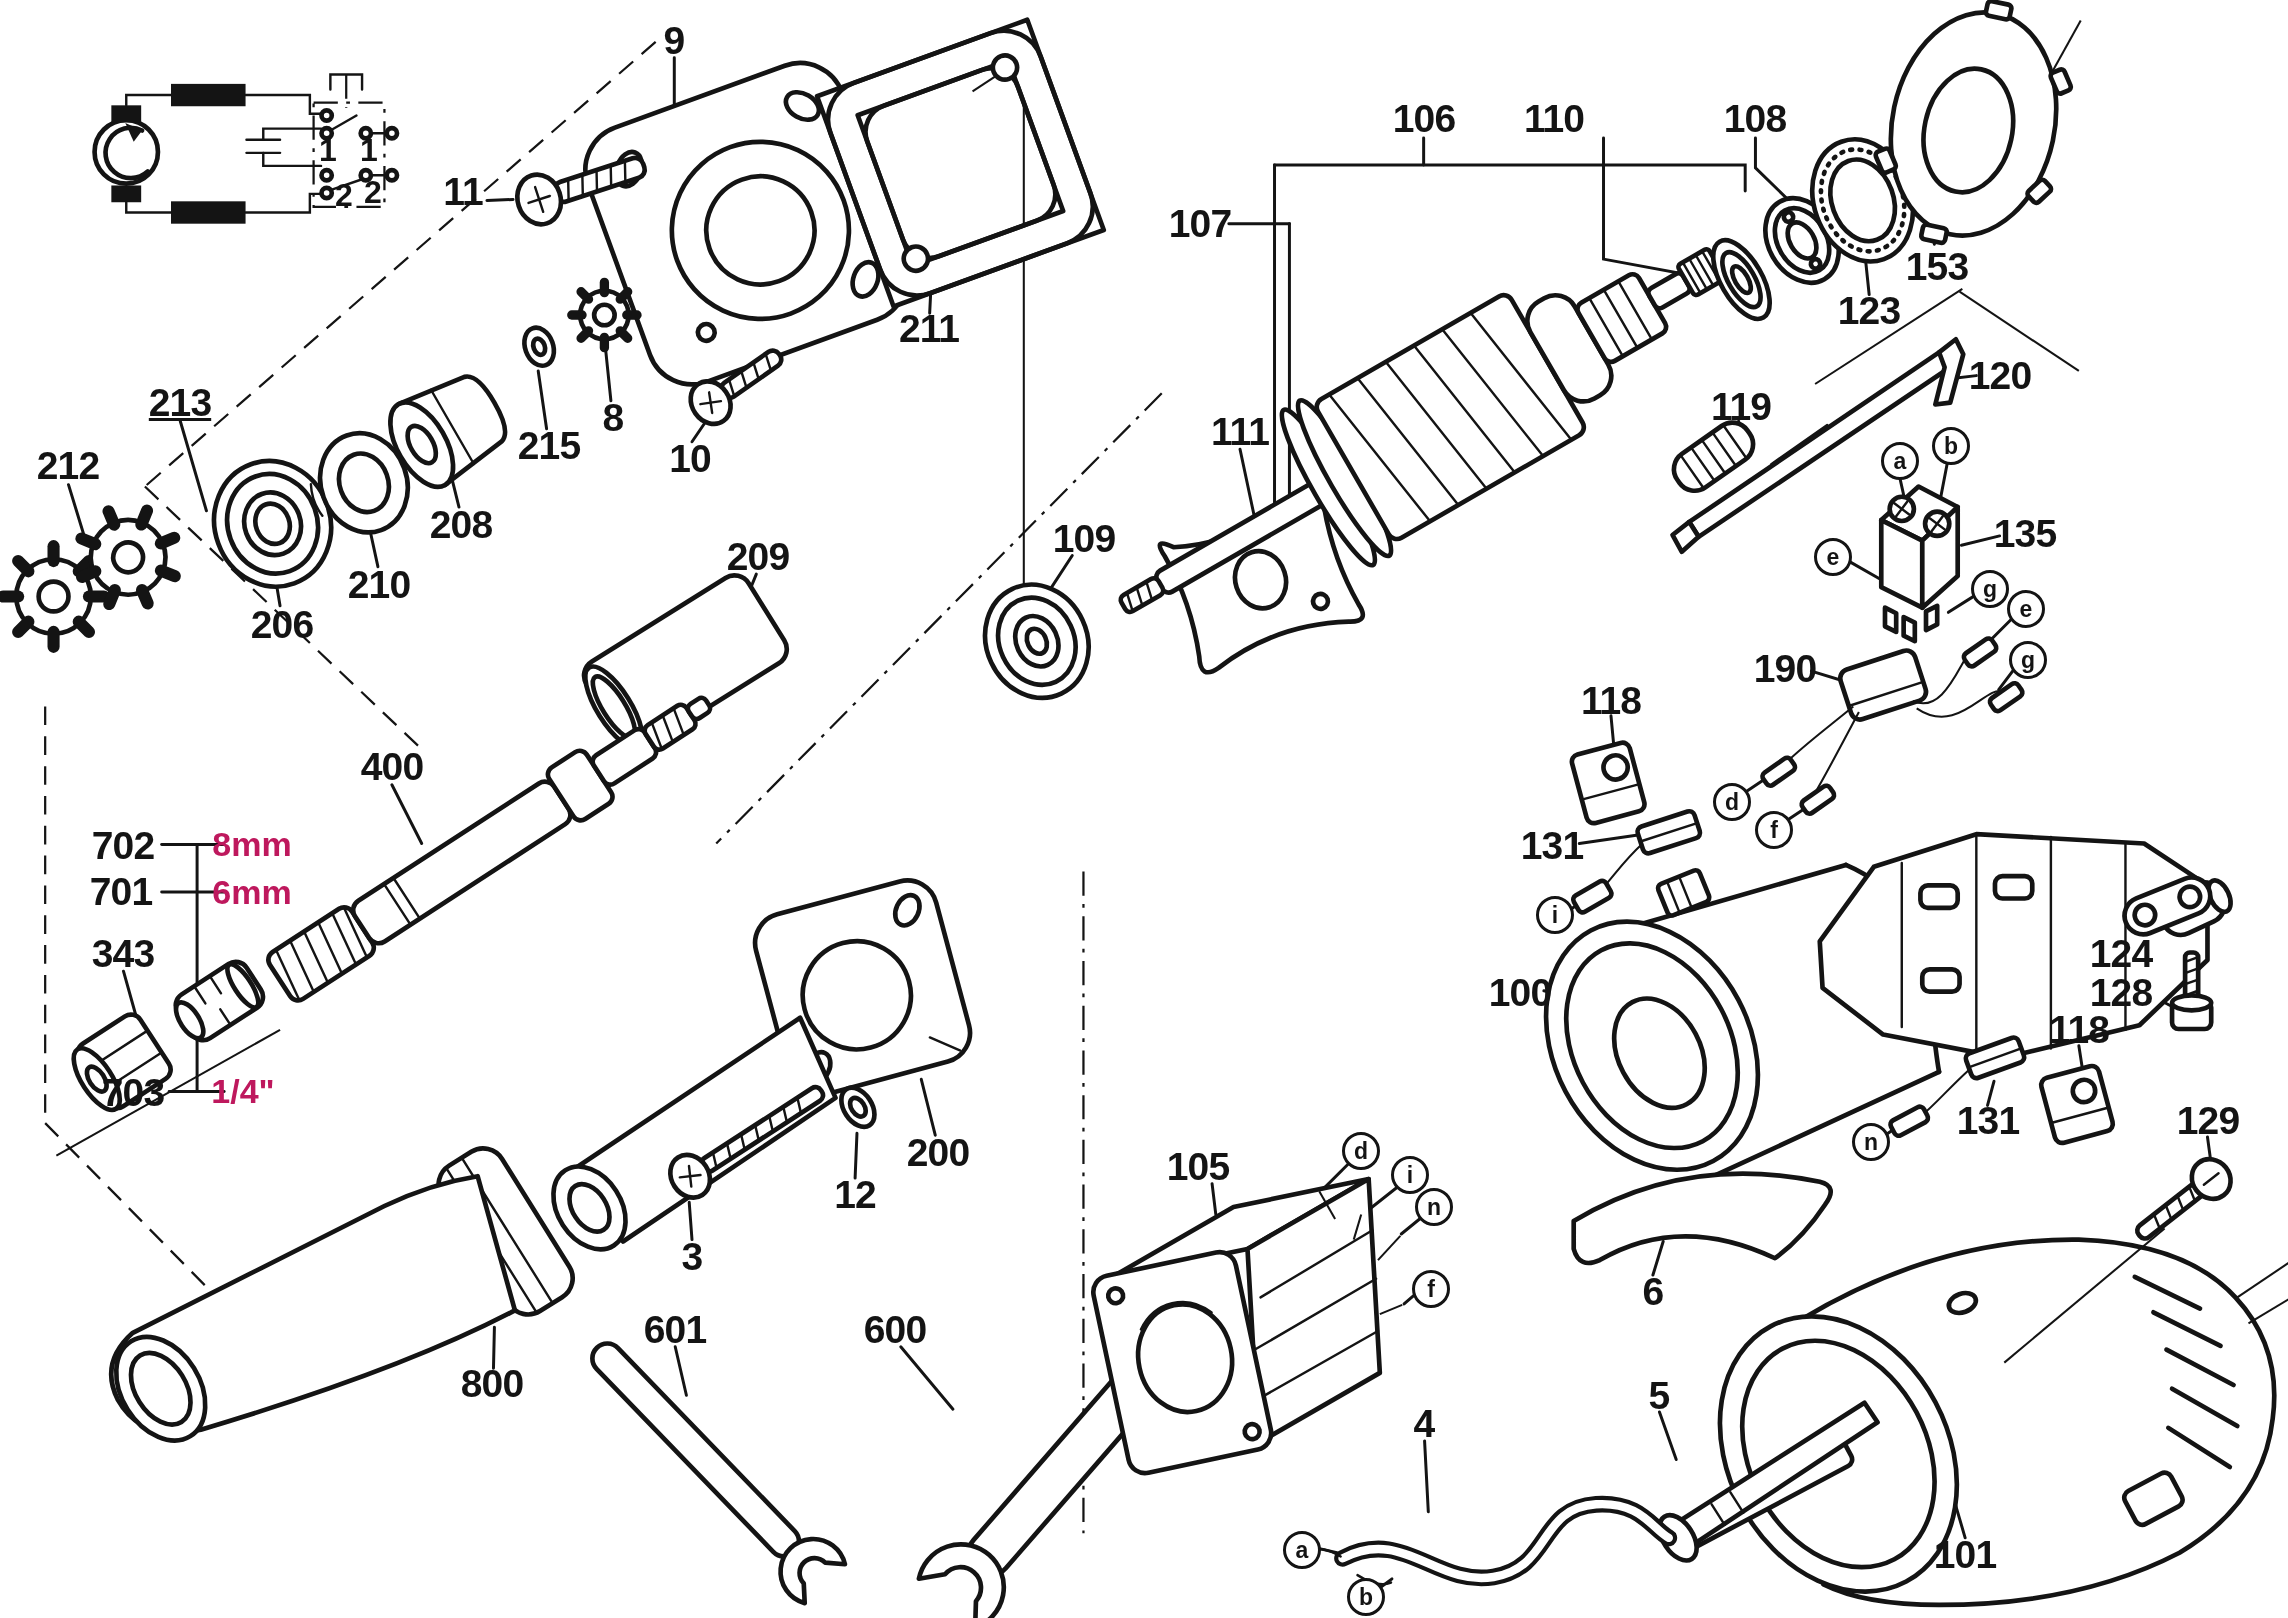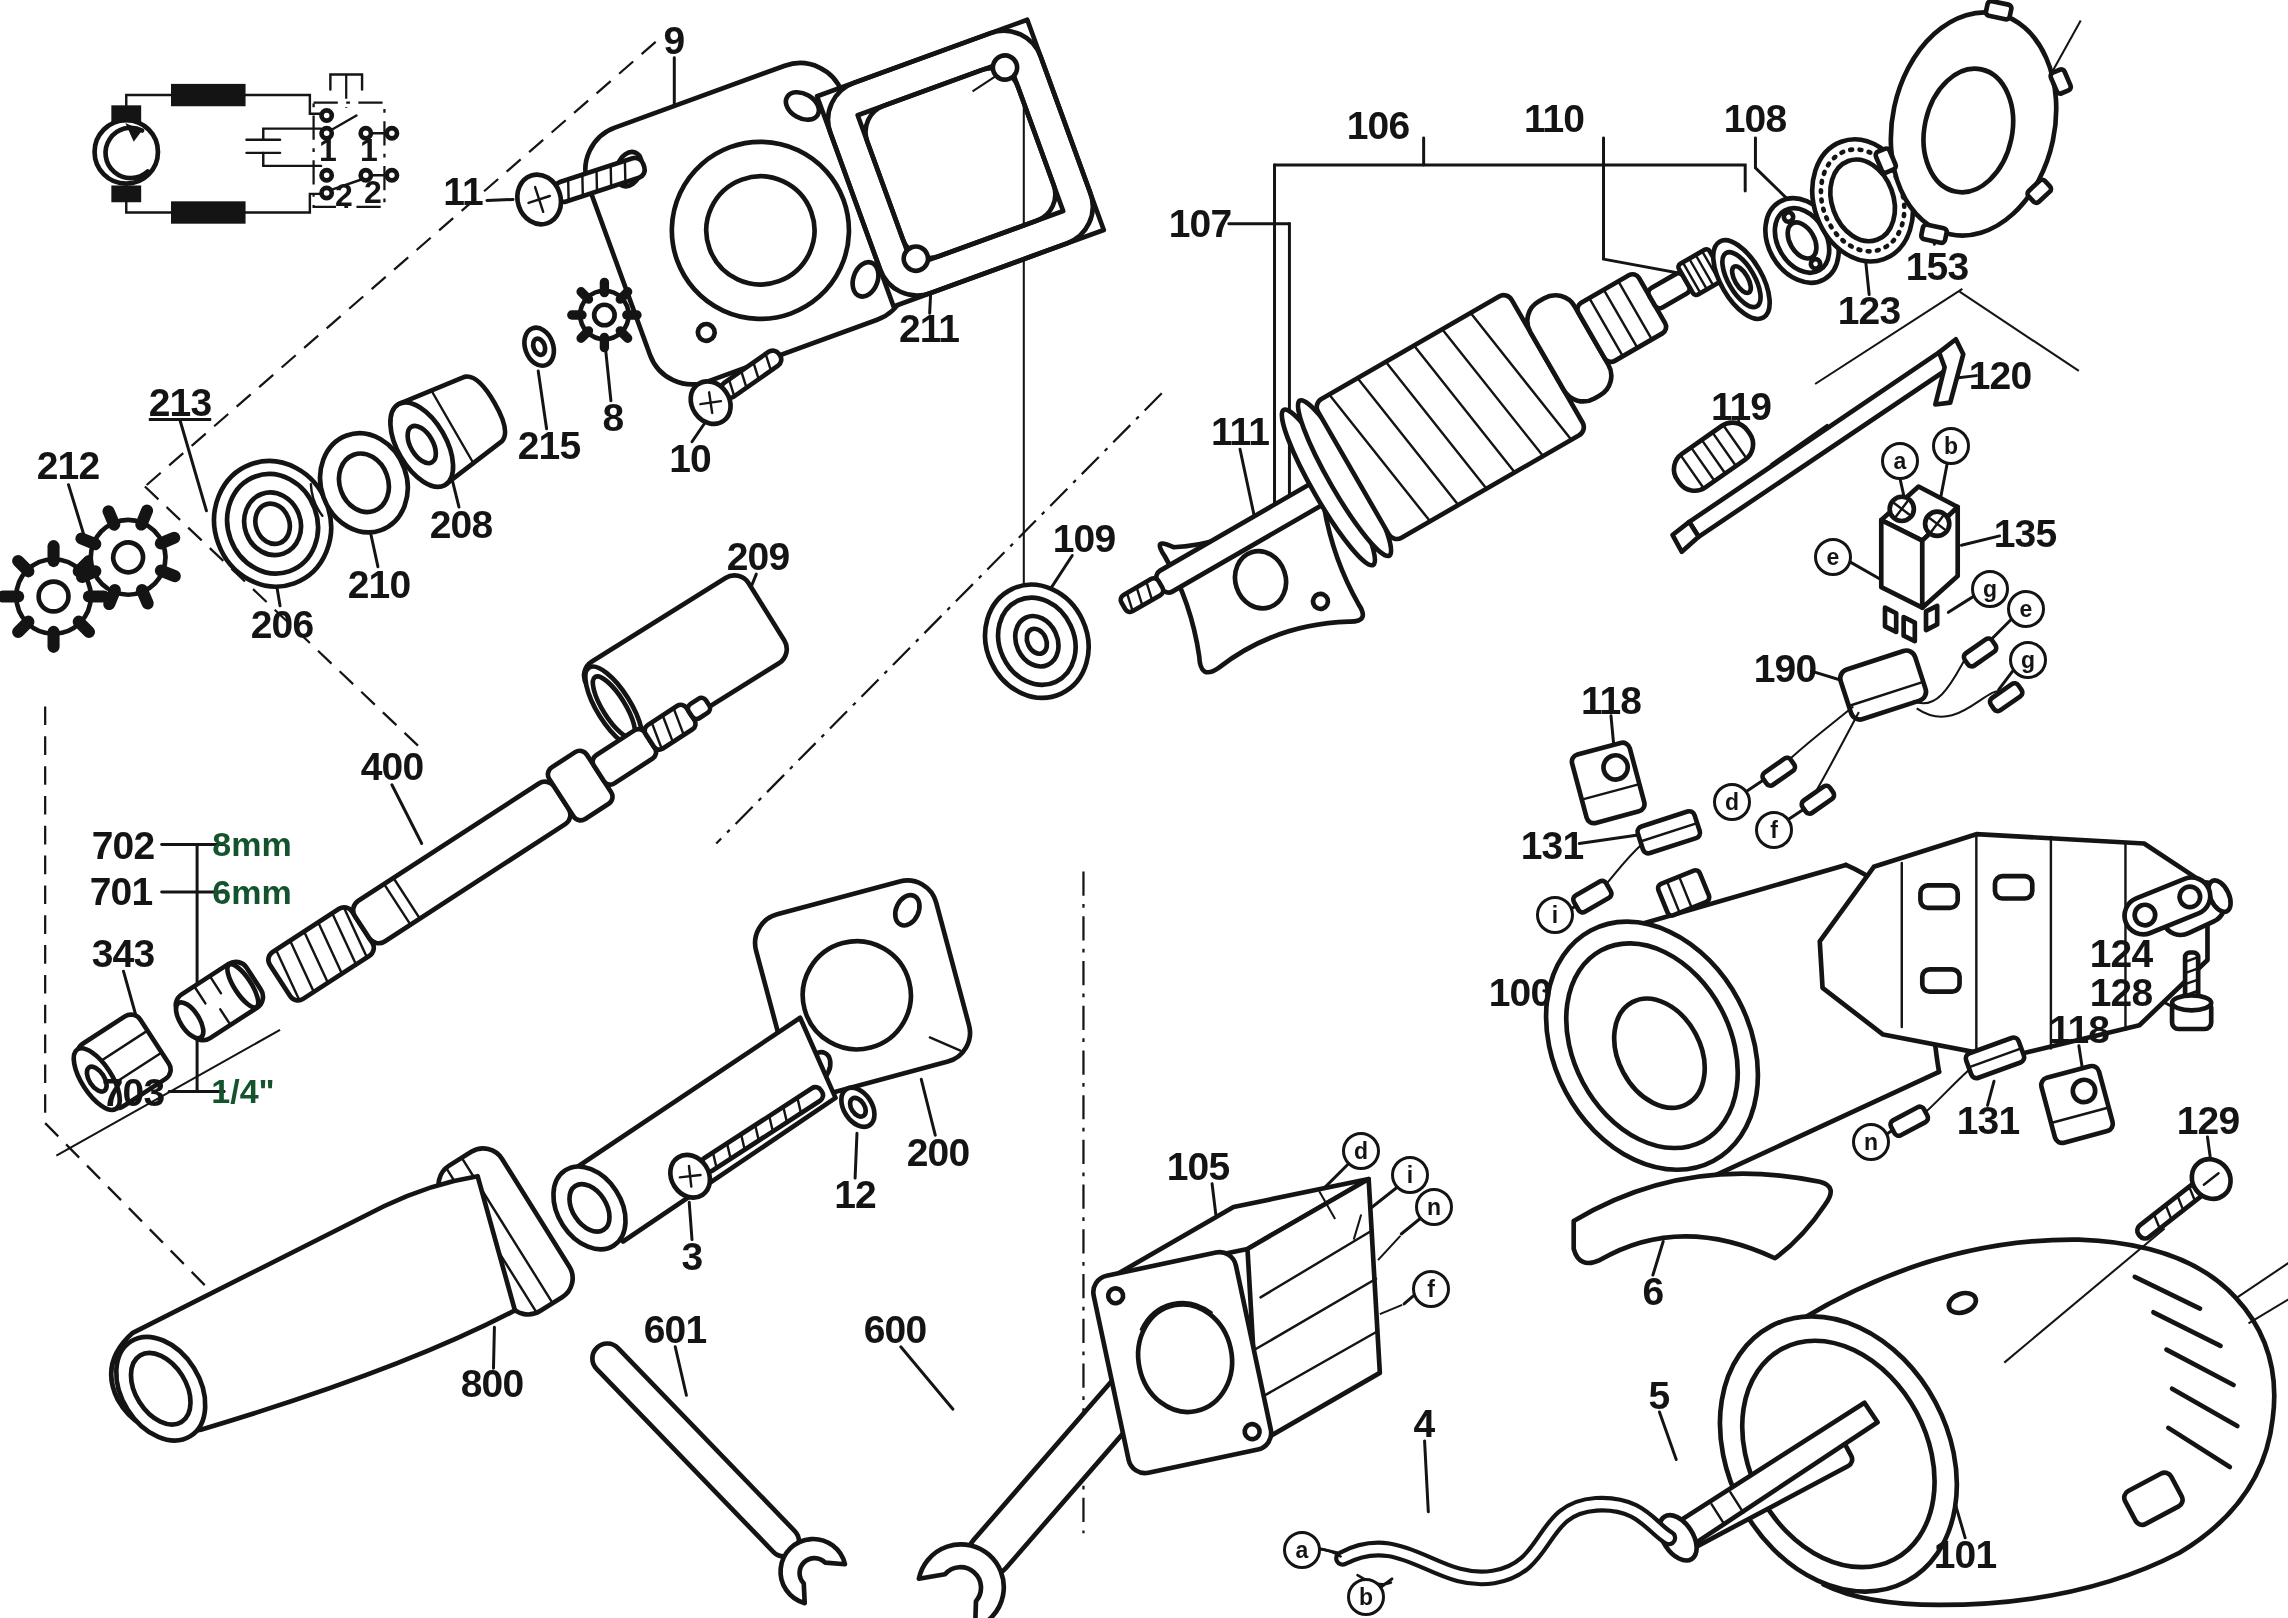--- a/index.html
+++ b/index.html
@@ -3,21 +3,21 @@
 <meta charset="utf-8">
 <style>
   html,body{margin:0;padding:0;background:#fff;}
   #stage{position:relative;width:2289px;height:1618px;background:#ffffff;overflow:hidden;
          font-family:"Liberation Sans",sans-serif;}
   #art{position:absolute;left:0;top:0;}
   #labels-layer{position:absolute;left:0;top:0;width:100%;height:100%;pointer-events:none;}
   .part-label{position:absolute;transform:translate(-50%,-50%);
       font:700 39px "Liberation Sans",sans-serif;color:#141414;letter-spacing:-0.9px;white-space:nowrap;}
   .size-label{position:absolute;transform:translate(-50%,-50%);
-      font:700 34px "Liberation Sans",sans-serif;color:#14532d;white-space:nowrap;}
+      font:700 34px "Liberation Sans",sans-serif;color:#be185d;white-space:nowrap;}
   .callout{position:absolute;transform:translate(-50%,-50%);width:32px;height:32px;
       border:3.7px solid #141414;border-radius:50%;background:#fff;color:#141414;
       display:flex;align-items:center;justify-content:center;
       font:700 23px "Liberation Sans",sans-serif;}
   .schematic-num{position:absolute;transform:translate(-50%,-50%);
       font:600 32px "Liberation Sans",sans-serif;color:#141414;}
   svg .p{stroke:#141414;stroke-width:5;fill:#ffffff;stroke-linejoin:round;stroke-linecap:round;}
   svg .pf{stroke:#141414;stroke-width:5;fill:none;stroke-linejoin:round;stroke-linecap:round;}
   svg .d{stroke:#141414;stroke-width:2.6;fill:none;stroke-linecap:round;}
   svg .ld{stroke:#141414;stroke-width:3.2;fill:none;stroke-linecap:round;}
@@ -640,21 +640,21 @@
       <div class="part-label" style="left: 123px; top: 846px;">702</div>
       <div class="part-label" style="left: 121px; top: 892px;">701</div>
       <div class="part-label" style="left: 123px; top: 954px;">343</div>
       <div class="part-label" style="left: 133px; top: 1093px;">703</div>
       <div class="part-label" style="left: 938px; top: 1153px;">200</div>
       <div class="part-label" style="left: 855px; top: 1195px;">12</div>
       <div class="part-label" style="left: 692px; top: 1257px;">3</div>
       <div class="part-label" style="left: 492px; top: 1384px;">800</div>
       <div class="part-label" style="left: 675px; top: 1330px;">601</div>
       <div class="part-label" style="left: 895px; top: 1330px;">600</div>
-      <div class="part-label" style="left: 1378px; top: 119px; margin-top: 7px;">106</div>
+      <div class="part-label" style="left: 1424px; top: 119px;">106</div>
       <div class="part-label" style="left: 1554px; top: 119px;">110</div>
       <div class="part-label" style="left: 1755px; top: 119px;">108</div>
       <div class="part-label" style="left: 1200px; top: 224px;">107</div>
       <div class="part-label" style="left: 1240px; top: 432px;">111</div>
       <div class="part-label" style="left: 1084px; top: 539px;">109</div>
       <div class="part-label" style="left: 1937px; top: 267px;">153</div>
       <div class="part-label" style="left: 1869px; top: 311px;">123</div>
       <div class="part-label" style="left: 1741px; top: 407px;">119</div>
       <div class="part-label" style="left: 2000px; top: 376px;">120</div>
       <div class="part-label" style="left: 2025px; top: 534px;">135</div>

